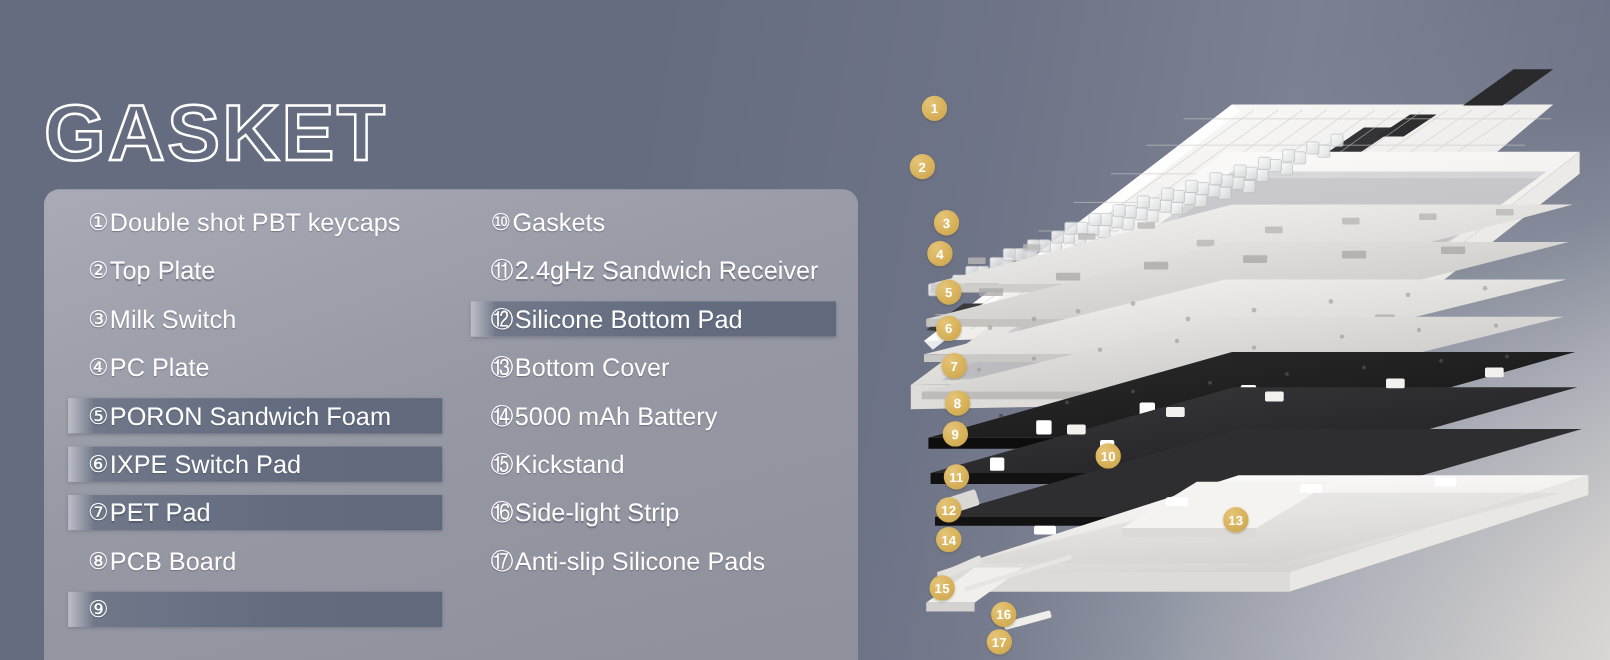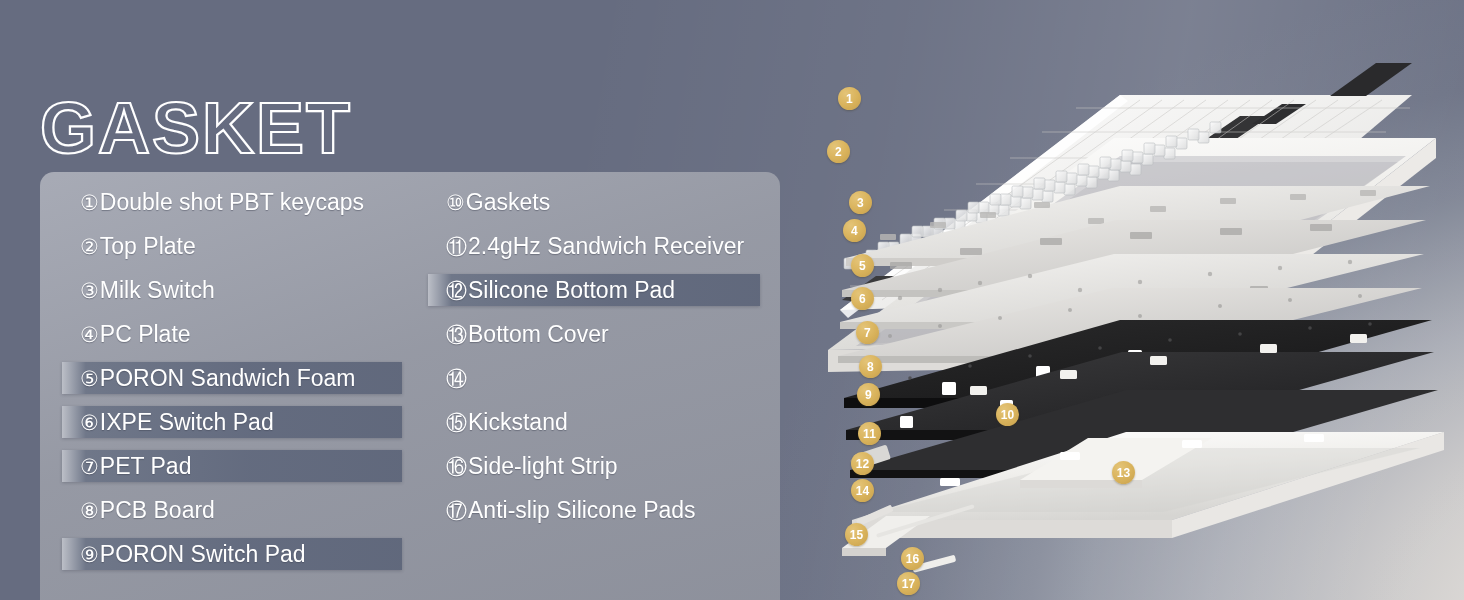--- a/index.html
+++ b/index.html
@@ -19,21 +19,21 @@
       linear-gradient(135deg, #6a7083 0%, #666c80 42%, #6c7285 70%, #808699 100%);
   }
   #bg-sheen {
     position:absolute; inset:0;
     background:linear-gradient(100deg, rgba(255,255,255,0) 38%, rgba(255,255,255,0.05) 58%, rgba(255,255,255,0.14) 76%, rgba(255,255,255,0.05) 94%);
   }
 
   
   #title-block {
     position:absolute; left:40px; top:78px; width:760px; height:86px;
-    display:flex; align-items:flex-end; gap:18px;
+    display:flex; align-items:center; gap:18px;
   }
   #title-outline {
     font-size:72px; font-weight:700; letter-spacing:2px; line-height:1;
     color:transparent;
     -webkit-text-stroke:2.2px #ffffff;
     white-space:nowrap;
   }
   #title-solid {
     font-size:60px; font-weight:700; letter-spacing:3px; line-height:1;
     color:#ffffff; white-space:nowrap;
@@ -135,21 +135,20 @@
       <div class="list-row hl">
         <span class="row-num">⑦</span>
         <span class="row-label">PET Pad</span>
       </div>
       <div class="list-row">
         <span class="row-num">⑧</span>
         <span class="row-label">PCB Board</span>
       </div>
       <div class="list-row hl">
         <span class="row-num">⑨</span>
-        <span class="row-label">PORON Switch Pad</span>
       </div>
     </div>
   <div class="col" id="col-right">
       <div class="list-row">
         <span class="row-num">⑩</span>
         <span class="row-label">Gaskets</span>
       </div>
       <div class="list-row">
         <span class="row-num">⑪</span>
         <span class="row-label">2.4gHz Sandwich Receiver</span>
@@ -157,20 +156,21 @@
       <div class="list-row hl">
         <span class="row-num">⑫</span>
         <span class="row-label">Silicone Bottom Pad</span>
       </div>
       <div class="list-row">
         <span class="row-num">⑬</span>
         <span class="row-label">Bottom Cover</span>
       </div>
       <div class="list-row">
         <span class="row-num">⑭</span>
+        <span class="row-label">5000 mAh Battery</span>
       </div>
       <div class="list-row">
         <span class="row-num">⑮</span>
         <span class="row-label">Kickstand</span>
       </div>
       <div class="list-row">
         <span class="row-num">⑯</span>
         <span class="row-label">Side-light Strip</span>
       </div>
       <div class="list-row">

